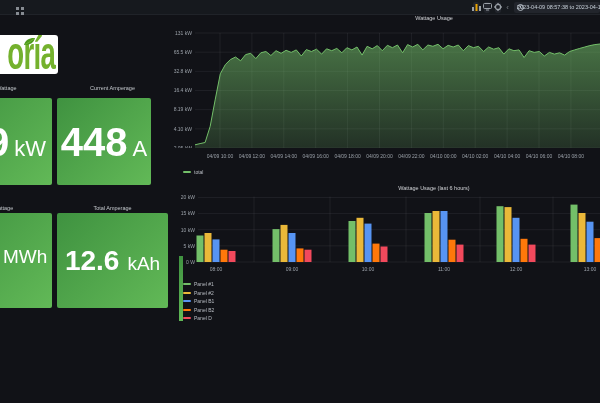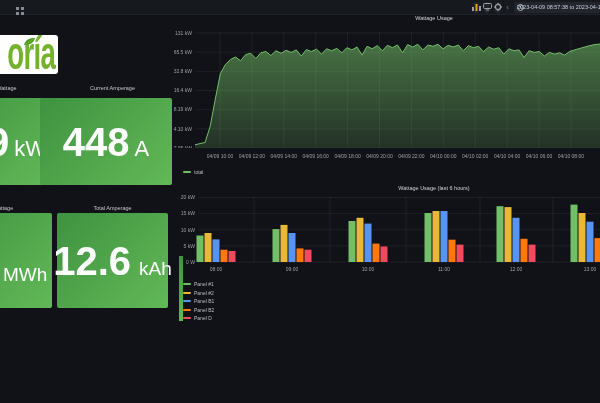--- a/index.html
+++ b/index.html
@@ -27,21 +27,21 @@
   .leaf{position:absolute;left:53px;top:2px;}
 
   
   .ptitle{position:absolute;font-size:5.5px;color:#c3c7cc;text-align:center;
         white-space:nowrap;cursor:pointer;}
   .statbox{position:absolute;background:linear-gradient(135deg,#3f9240 0%,#62b957 100%);
         border-radius:2px;color:#fff;display:flex;align-items:center;justify-content:center;}
   .statval{display:flex;align-items:baseline;white-space:nowrap;}
   .num{font-weight:bold;font-size:40px;line-height:1;}
   .unit{font-weight:normal;font-size:22px;line-height:1;margin-left:5px;}
-  .sm .num{font-size:40px;}
+  .sm .num{font-size:28px;}
   .sm .unit{font-size:19px;margin-left:8px;}
   .abs{position:absolute;}
 
   
   .ctitle{position:absolute;left:172px;width:524px;text-align:center;font-size:5.5px;
         color:#d0d2d6;white-space:nowrap;}
   svg{position:absolute;display:block;}
   .legend{position:absolute;display:flex;flex-direction:column;}
   .legend-row{display:flex;align-items:center;height:8.5px;cursor:pointer;}
   .dash{width:8px;height:2px;border-radius:1px;margin-right:3px;flex:none;}
@@ -109,30 +109,30 @@
 
   <div class="ptitle" style="left:-59px;top:85px;width:111px">Current Wattage</div>
   <div class="statbox" style="left:-59px;top:98px;width:111px;height:87px">
     <div class="statval abs" style="left:46px;top:24px;">
       <span class="num">9</span>
       <span class="unit">kW</span>
     </div>
   </div>
 
   <div class="ptitle" style="left:57px;top:85px;width:111px">Current Amperage</div>
-  <div class="statbox" style="left:40px;top:98px;width:132px;height:87px">
+  <div class="statbox" style="left:57px;top:98px;width:94px;height:87px">
     <div class="statval">
       <span class="num">448</span>
       <span class="unit">A</span>
     </div>
   </div>
 
   <div class="ptitle" style="left:-59px;top:205px;width:111px">Total Wattage</div>
   <div class="statbox sm" style="left:-59px;top:213px;width:111px;height:95px">
-    <div class="statval abs" style="left:62px;top:52px;">
+    <div class="statval abs" style="left:62px;top:34px;">
       <span class="num"></span>
       <span class="unit" style="margin-left:0;">MWh</span>
     </div>
   </div>
 
   <div class="ptitle" style="left:57px;top:205px;width:111px">Total Amperage</div>
   <div class="statbox sm" style="left:57px;top:213px;width:111px;height:95px">
     <div class="statval">
       <span class="num">12.6</span>
       <span class="unit">kAh</span>

